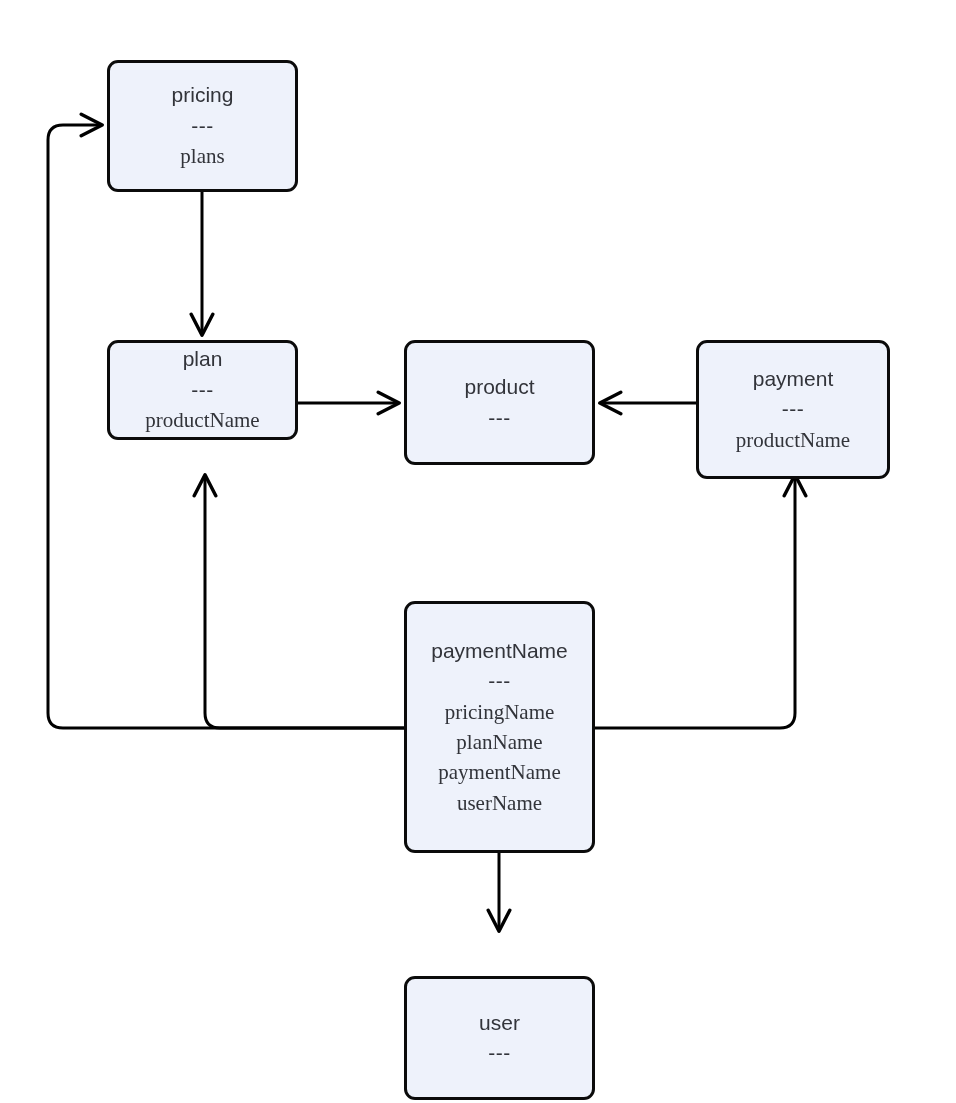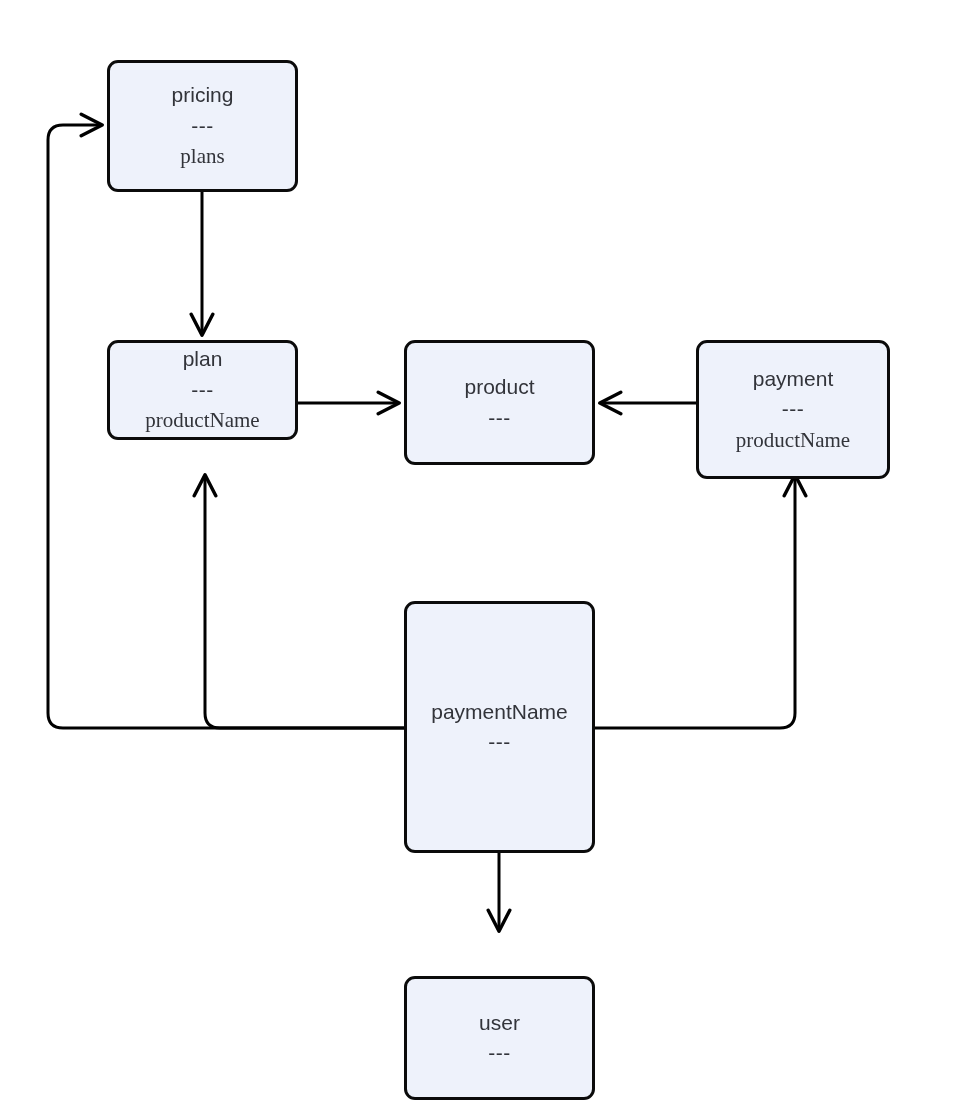--- a/index.html
+++ b/index.html
@@ -120,20 +120,26 @@
     <span class="node-title">payment</span>
     <span class="node-sep">---</span>
     <span class="node-fields">
       <span class="node-field">productName</span>
     </span>
   </div>
 
   <div class="node" style="left:404px; top:601px; width:191px; height:252px;">
     <span class="node-title">paymentName</span>
     <span class="node-sep">---</span>
+    <span class="node-fields">
+      <span class="node-field">pricingName</span>
+      <span class="node-field">planName</span>
+      <span class="node-field">paymentName</span>
+      <span class="node-field">userName</span>
+    </span>
   </div>
 
   <div class="node" style="left:404px; top:936px; width:191px; height:124px;margin-top:40px;">
     <span class="node-title">user</span>
     <span class="node-sep">---</span>
   </div>
 
 </div>
 
 </body></html>

